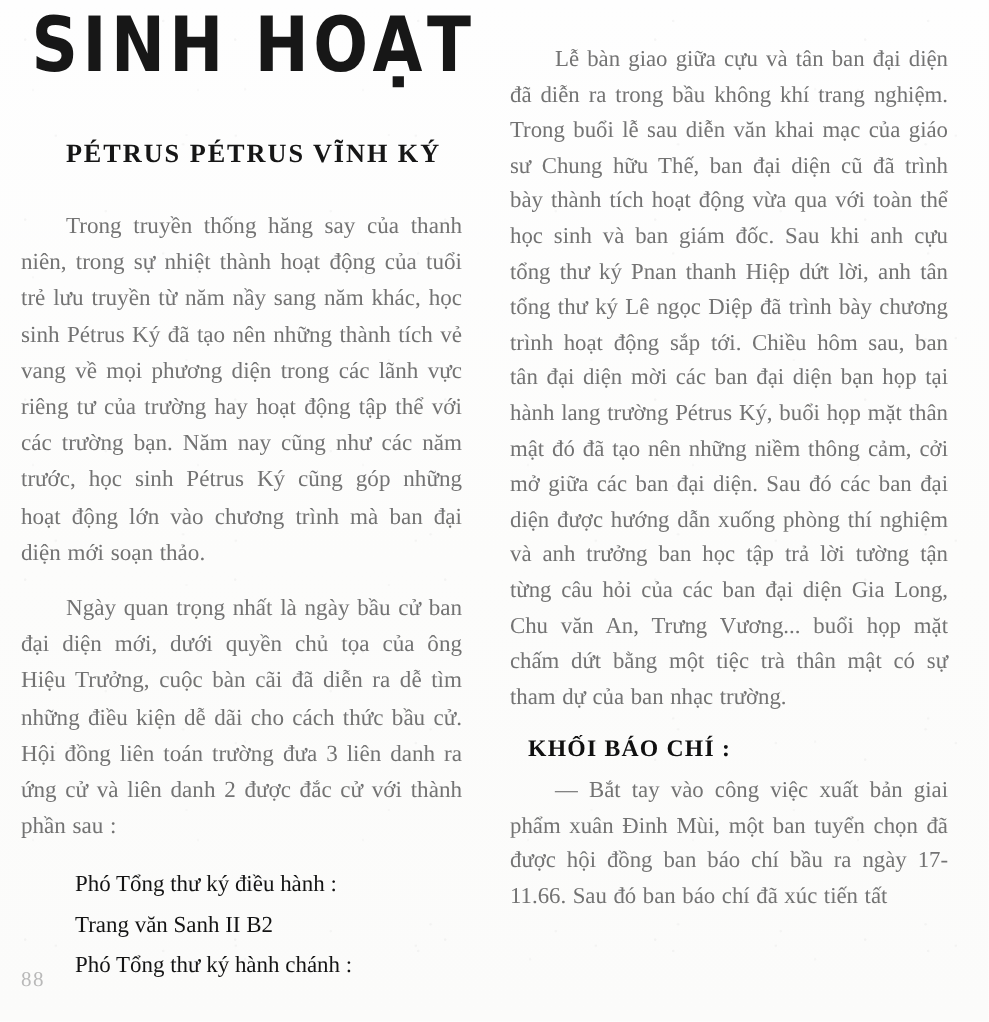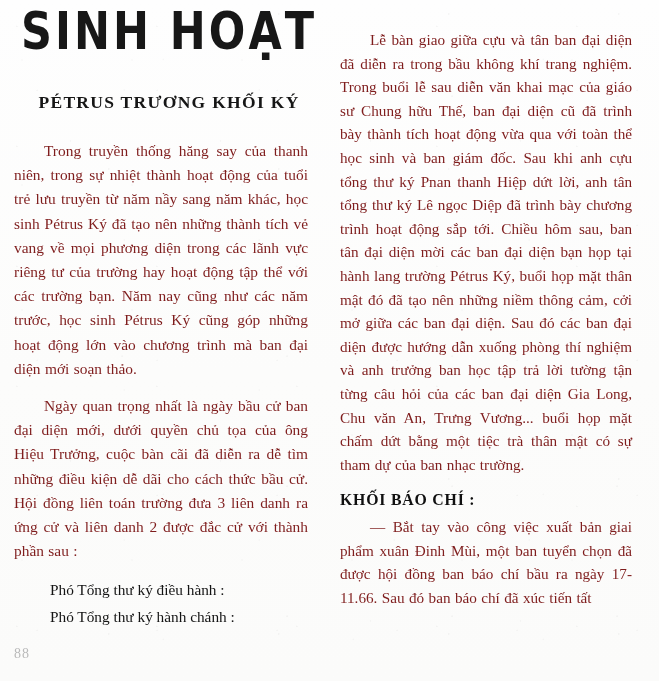--- a/index.html
+++ b/index.html
@@ -89,21 +89,21 @@
   .body-block { margin-top: 26px; }
 
   p.para {
     margin: 0 16px 13px 0;
     font-size: 15.4px;
     line-height: 24.2px;
     text-align: justify;
     text-align-last: left;
     text-justify: inter-word;
     word-spacing: 0.6px;
-    color: #7f1d1d;
+    color: #737373;
   }
   p.para.indent { text-indent: 30px; }
 
   .col-right p.para { font-size: 15.2px; line-height: 23.6px; }
 
   
   .byline {
     margin: 0 0 14px 0;
     font-size: 15.2px;
     line-height: 23.6px;
@@ -120,21 +120,21 @@
   }
   ul.roster li {
     font-size: 15.3px;
     line-height: 27px;
     color: #141414;
     white-space: nowrap;
   }
 
   
   .section-head {
-    margin: 15px 0 6px 0;
+    margin: 15px 0 6px 12px;
     font-size: 15.8px;
     font-weight: 700;
     letter-spacing: 0.8px;
     color: #101010;
   }
 
   
   .folio {
     position: absolute;
     left: 14px;
@@ -150,28 +150,29 @@
 <div id="paper"></div>
 
 <div id="page">
 
   <div class="col col-left">
 
     <div class="masthead">
       <div class="masthead-title">SINH HOẠT</div>
     </div>
 
-    <div class="subtitle">PÉTRUS TRƯƠNG KHỐI KÝ</div>
+    <div class="subtitle">PÉTRUS PÉTRUS VĨNH KÝ</div>
 
     <div class="body-block">
       <p class="para indent">Trong truyền thống hăng say của thanh niên, trong sự nhiệt thành hoạt động của tuổi trẻ lưu truyền từ năm nầy sang năm khác, học sinh Pétrus Ký đã tạo nên những thành tích vẻ vang về mọi phương diện trong các lãnh vực riêng tư của trường hay hoạt động tập thể với các trường bạn. Năm nay cũng như các năm trước, học sinh Pétrus Ký cũng góp những hoạt động lớn vào chương trình mà ban đại diện mới soạn thảo.</p>
       <p class="para indent">Ngày quan trọng nhất là ngày bầu cử ban đại diện mới, dưới quyền chủ tọa của ông Hiệu Trưởng, cuộc bàn cãi đã diễn ra dễ tìm những điều kiện dễ dãi cho cách thức bầu cử. Hội đồng liên toán trường đưa 3 liên danh ra ứng cử và liên danh 2 được đắc cử với thành phần sau :</p>
 
       <ul class="roster">
         <li>Phó Tổng thư ký điều hành :</li>
+        <li>Trang văn Sanh II B2</li>
         <li>Phó Tổng thư ký hành chánh :</li>
       </ul>
     </div>
   </div>
 
   <div class="col col-right">
 
     <div class="rc-top">
 
       <p class="para indent">Lễ bàn giao giữa cựu và tân ban đại diện đã diễn ra trong bầu không khí trang nghiệm. Trong buổi lễ sau diễn văn khai mạc của giáo sư Chung hữu Thế, ban đại diện cũ đã trình bày thành tích hoạt động vừa qua với toàn thể học sinh và ban giám đốc. Sau khi anh cựu tổng thư ký Pnan thanh Hiệp dứt lời, anh tân tổng thư ký Lê ngọc Diệp đã trình bày chương trình hoạt động sắp tới. Chiều hôm sau, ban tân đại diện mời các ban đại diện bạn họp tại hành lang trường Pétrus Ký, buổi họp mặt thân mật đó đã tạo nên những niềm thông cảm, cởi mở giữa các ban đại diện. Sau đó các ban đại diện được hướng dẫn xuống phòng thí nghiệm và anh trưởng ban học tập trả lời tường tận từng câu hỏi của các ban đại diện Gia Long, Chu văn An, Trưng Vương... buổi họp mặt chấm dứt bằng một tiệc trà thân mật có sự tham dự của ban nhạc trường.</p>

